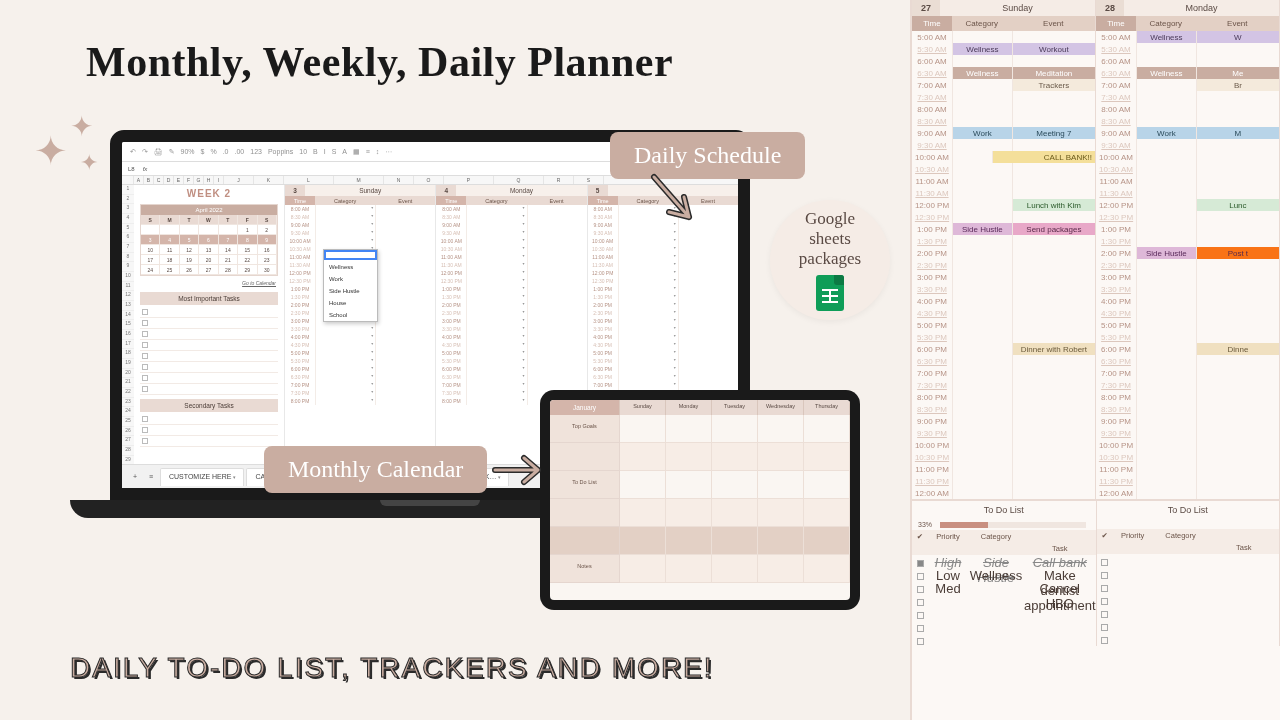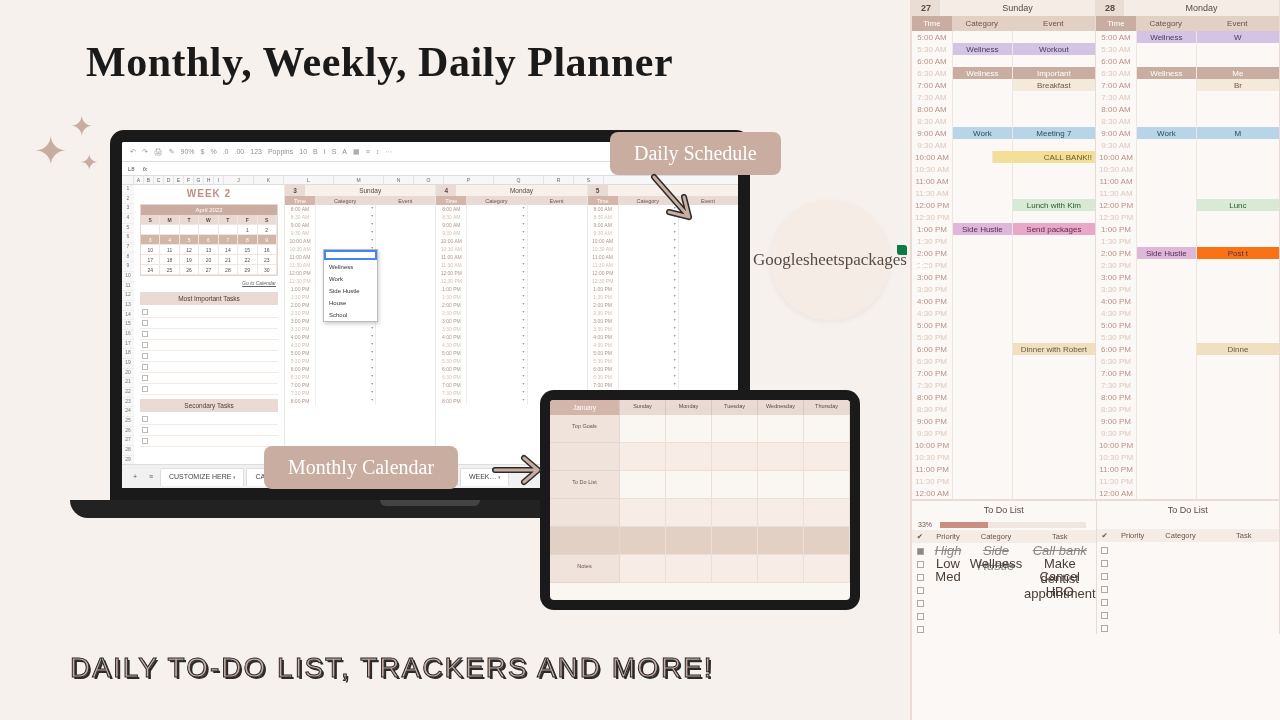--- a/index.html
+++ b/index.html
@@ -266,21 +266,21 @@
   .tablet-row.alt .cells div { background: #f7ede6; }
   .tablet-row.dark .side-label, .tablet-row.dark .cells div { background: #e3d0c5; }
 
   
   .pill {
     position: absolute;
     background: #c9ada1;
     color: #fff;
     padding: 10px 24px;
     border-radius: 8px;
-    font-size: 20px;
+    font-size: 24px;
     font-family: Georgia, serif;
     z-index: 4;
   }
   .pill.ds { top: 132px; left: 610px; }
   .pill.mc { top: 446px; left: 264px; }
 
   .arrow {
     position: absolute;
     z-index: 4;
   }
@@ -288,21 +288,21 @@
 
   .circle-badge {
     position: absolute;
     top: 200px;
     left: 770px;
     width: 120px;
     height: 120px;
     background: #f5ece6;
     border-radius: 50%;
     display: flex;
-    flex-direction: row;
+    flex-direction: column;
     align-items: center;
     justify-content: center;
     font-family: Georgia, serif;
     font-size: 17px;
     color: #5a4a44;
     text-align: center;
     z-index: 4;
     box-shadow: 0 2px 6px rgba(0,0,0,0.05);
   }
   .gs-icon {
@@ -364,21 +364,21 @@
   .rp-day-head .num { width: 28px; text-align: center; font-weight: 600; padding: 3px 0; background: #eaddd4; color: #5a4a44; }
   .rp-day-head .name { flex: 1; text-align: center; padding: 3px 0; color: #5a4a44; }
   .rp-sub { display: flex; font-size: 8px; }
   .rp-sub div { text-align: center; padding: 3px 0; }
   .rp-sub .tcol { width: 40px; background: #c9ada1; color: #fff; }
   .rp-sub .ccol { flex: 1; background: #e3d0c5; color: #6b5449; }
   .rp-sub .ecol { flex: 1.4; background: #e3d0c5; color: #6b5449; }
   .rp-rows { }
   .rp-row { display: flex; height: 12px; align-items: center; font-size: 8px; }
   .rp-row .tcol { width: 40px; text-align: center; color: #b69386; }
-  .rp-row.half .tcol { color: #dcc7bd; }
+  .rp-row.half .tcol { color: #dcc7bd; text-decoration: underline; }
   .rp-row .ccol { flex: 1; height: 100%; border-left: 1px solid #f0e6e0; display:flex; align-items:center; justify-content:center;}
   .rp-row .ecol { flex: 1.4; height: 100%; border-left: 1px solid #f0e6e0; display:flex; align-items:center; justify-content:center;}
   .ev-wellness-c { background: #d3c4e4; color: #4a3a5a; }
   .ev-wellness { background: #c9ada1; color: #fff; }
   .ev-work { background: #b8d4e8; color: #2a4a5a; }
   .ev-call { background: #f4df9a; color: #6a5a1a; padding-left: 48px; }
   .ev-lunch { background: #d6ead6; color: #2a5a2a; }
   .ev-hustle-c { background: #deb8d8; color: #5a2a5a; }
   .ev-hustle { background: #e8a8c8; color: #5a2a4a; }
   .ev-breakfast { background: #f4eadc; color: #6a5a4a; }
@@ -392,21 +392,21 @@
   .todo-col { flex: 1; border-right: 1px solid #e9dad3; }
   .todo-title { text-align: center; padding: 4px 0; color: #5a4a44; font-size: 9px; }
   .progress { display: flex; align-items: center; padding: 2px 6px; font-size: 7px; color: #6b5449; gap: 4px;}
   .progress .bar { flex: 1; height: 6px; background: #f0e6e0; margin: 0 4px; }
   .progress .fill { height: 100%; background: #c98f80; }
   .todo-head { display: flex; font-size: 7.5px; color: #6b5449; background: #f5ece6; }
   .todo-head div { padding: 2px 0; text-align: center; }
   .todo-head .chk { width: 16px; }
   .todo-head .pri { width: 40px; }
   .todo-head .cat { width: 56px; }
-  .todo-head .task { flex: 1; }
+  .todo-head .task { flex: 1; margin-top: 12px; }
   .todo-line { display: flex; font-size: 13px; color: #4a3c36; align-items: flex-start; height: 13px; }
   .todo-line .chk { width: 16px; text-align: center; }
   .todo-line .chk .box { width: 7px; height: 7px; border: 1px solid #aaa; display: inline-block; }
   .todo-line .chk .box.c { background: #888; }
   .todo-line .pri { width: 40px; text-align: center; }
   .todo-line .cat { width: 56px; text-align: center; }
   .todo-line .task { flex: 1; text-align: center; }
   .todo-line.strike { text-decoration: line-through; font-style: italic; color: #888; }
 </style>
 </head>
@@ -1169,26 +1169,26 @@
             <div class="ecol ev-wellness-c">Workout</div>
           </div>
           <div class="rp-row">
             <div class="tcol">6:00 AM</div>
             <div class="ccol"></div>
             <div class="ecol"></div>
           </div>
           <div class="rp-row half">
             <div class="tcol">6:30 AM</div>
             <div class="ccol ev-wellness">Wellness</div>
-            <div class="ecol ev-wellness">Important</div>
+            <div class="ecol ev-wellness">Meditation</div>
           </div>
           <div class="rp-row">
             <div class="tcol">7:00 AM</div>
             <div class="ccol"></div>
-            <div class="ecol ev-breakfast">Breakfast</div>
+            <div class="ecol ev-breakfast">Trackers</div>
           </div>
           <div class="rp-row half">
             <div class="tcol">7:30 AM</div>
             <div class="ccol"></div>
             <div class="ecol"></div>
           </div>
           <div class="rp-row">
             <div class="tcol">8:00 AM</div>
             <div class="ccol"></div>
             <div class="ecol"></div>

